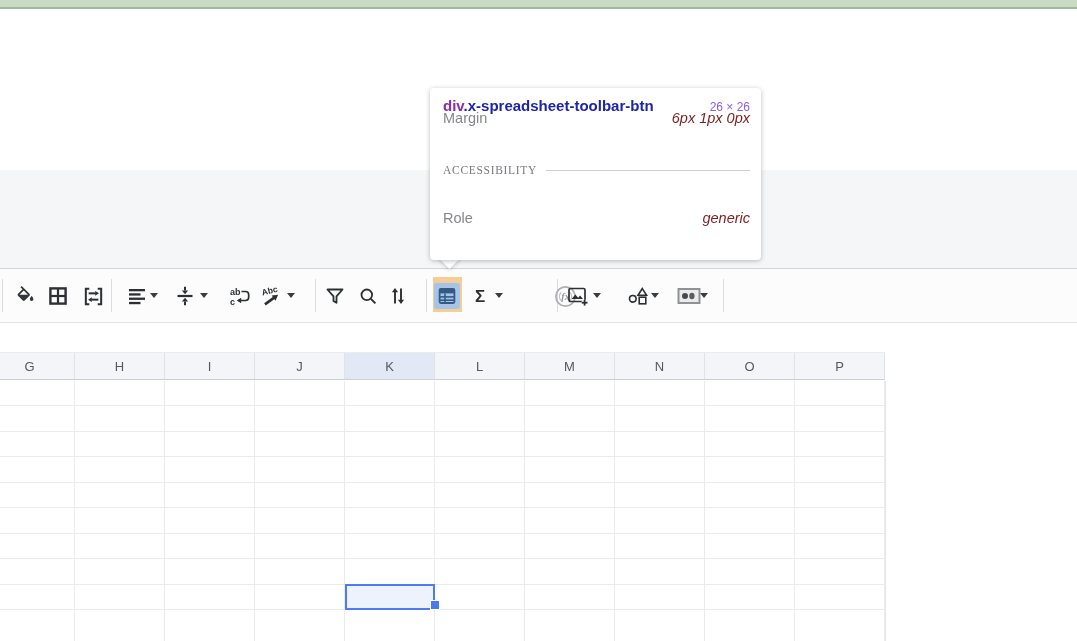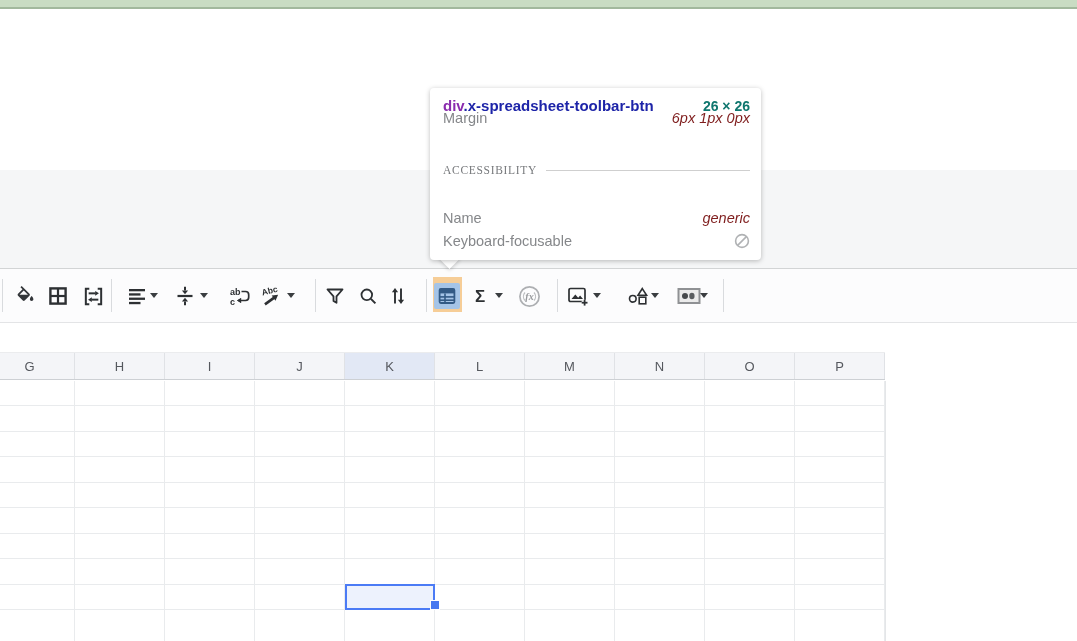--- a/index.html
+++ b/index.html
@@ -56,21 +56,21 @@
   .tooltip{position:absolute;left:430px;top:88px;width:331px;height:172px;background:#fff;
            border-radius:4px;box-shadow:0 1px 5px rgba(0,0,0,.26);z-index:50;
            font-size:14.5px;color:#303336;}
   .tooltip-arrow{position:absolute;left:442px;top:251px;width:15px;height:15px;background:#fff;
                  transform:rotate(45deg);box-shadow:1px 1px 4px rgba(0,0,0,.18);z-index:49;}
   .tt-row{position:absolute;left:13px;right:11px;display:flex;justify-content:space-between;
           align-items:baseline;line-height:20px;}
   .tt-title{top:8px;font-weight:bold;font-size:15px;}
   .tt-tag{color:#8a2bae;margin-top:8px;}
   .tt-class{color:#1d24a8;}
-  .tt-dims{font-weight:bold;font-size:14px;color:#0f766e;}
+  .tt-dims{font-weight:normal;font-size:12px;color:#8b5cf6;}
   .tt-label{color:#85878a;}
   .tt-value{color:#7f1d1d;font-style:italic;}
   .tt-section{top:72px;display:flex;align-items:center;}
   .tt-section-title{font-size:11.5px;color:#77797c;letter-spacing:.7px;font-family:Liberation Serif, serif;}
   .tt-section-line{flex:1;height:1px;background:#cfcfcf;margin-left:9px;}
 
   svg{display:block;}
 </style>
 </head>
 <body>
@@ -216,21 +216,21 @@
 
     <div class="tb-btn" style="left:467px">
       <span>
         <svg width="18" height="22" viewBox="0 0 18 22">
             <text x="9" y="16.5" text-anchor="middle" font-size="17" font-weight="bold" fill="#2d3033" font-family="Liberation Sans,sans-serif">Σ</text>
           </svg>
       </span>
     </div>
     <div class="caret" style="left:495px"></div>
 
-    <div class="tb-btn" style="left:516px">
+    <div class="tb-btn" style="left:552px">
       <span>
         <svg width="25" height="25" viewBox="0 0 25 25">
             <circle cx="12.5" cy="12.5" r="9.6" fill="none" stroke="#adafb2" stroke-width="1.7"></circle>
             <path d="M8 8.5 a6 6 0 0 0 0 8" fill="none" stroke="#bcbec0" stroke-width="1.2"></path>
             <path d="M17 8.5 a6 6 0 0 1 0 8" fill="none" stroke="#bcbec0" stroke-width="1.2"></path>
             <text x="12.5" y="16" text-anchor="middle" font-size="10" font-style="italic" font-weight="bold" fill="#96989b" font-family="Liberation Serif,serif">fx</text>
           </svg>
       </span>
     </div>
 
@@ -300,27 +300,18 @@
     </div>
     <div class="tt-row" style="top:20px">
       <span class="tt-label">Margin</span>
       <span class="tt-value">6px 1px 0px</span>
     </div>
     <div class="tt-row tt-section">
       <span class="tt-section-title">ACCESSIBILITY</span>
       <span class="tt-section-line"></span>
     </div>
     <div class="tt-row" style="top:120px">
-      <span class="tt-label">Name</span>
+      <span class="tt-label">Role</span>
       <span class="tt-value">generic</span>
     </div>
-    <div class="tt-row" style="top:143px;align-items:center;">
-      <span class="tt-label">Keyboard-focusable</span>
-      <span>
-        <svg width="16" height="16" viewBox="0 0 16 16" fill="none" stroke="#b0b2b4" stroke-width="1.6">
-            <circle cx="8" cy="8" r="6.4"></circle>
-            <line x1="3.6" y1="12.4" x2="12.4" y2="3.6"></line>
-          </svg>
-      </span>
-    </div>
   </div>
 
 </div>
 
 </body></html>

